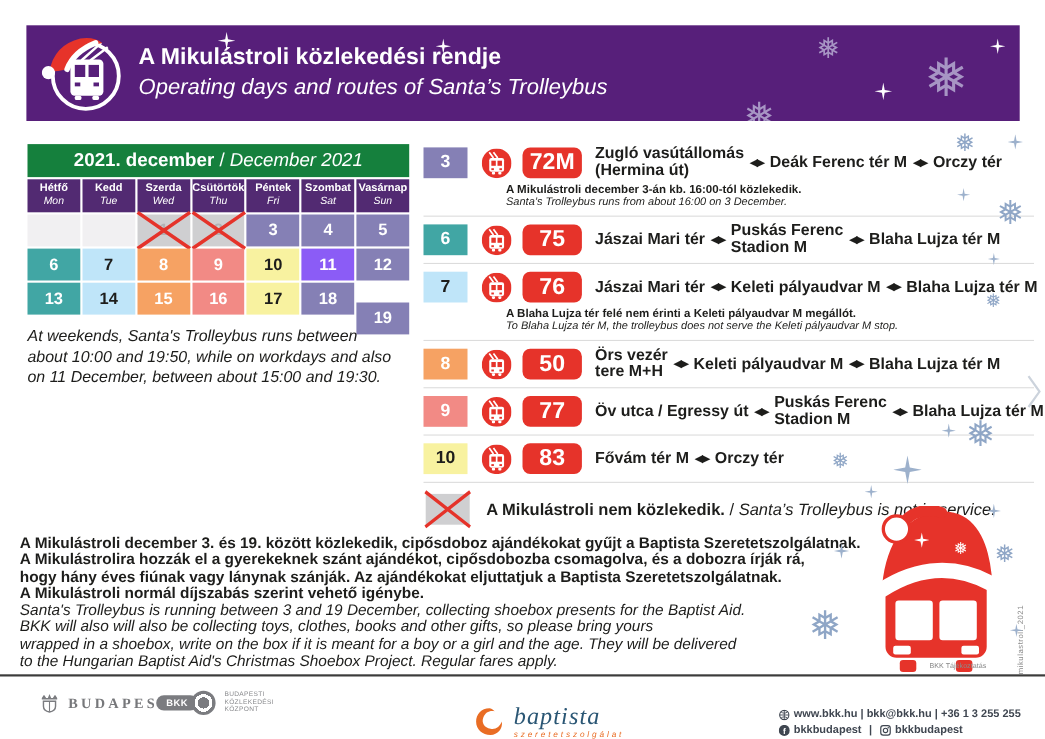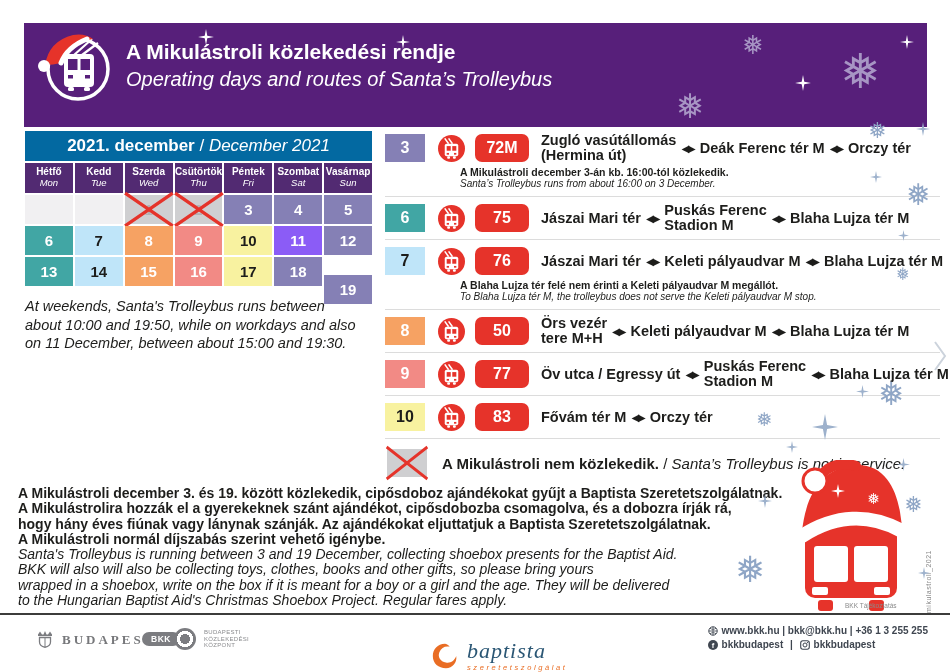--- a/index.html
+++ b/index.html
@@ -1,31 +1,31 @@
 <!DOCTYPE html>
 <html><head>
 <meta charset="utf-8">
 <style>
   html,body{margin:0;padding:0;}
   body{font-family:"Liberation Sans",sans-serif;background:#ffffff;}
   .page{position:relative;width:950px;height:672px;background:#fff;overflow:hidden;}
 
   
-  .band{position:absolute;left:24px;top:23px;width:903px;height:104px;background:#571f7a;overflow:hidden;}
+  .band{position:absolute;left:24px;top:23px;width:903px;height:87px;background:#571f7a;overflow:hidden;}
   .band-logo{position:absolute;left:14px;top:5px;}
   .band-titles{position:absolute;left:102px;top:15px;color:#fff;}
   .t-hu{font-size:21px;font-weight:bold;line-height:28px;}
   .t-en{font-size:20px;font-style:italic;line-height:27px;}
 
   
   .deco{position:absolute;font-family:"DejaVu Sans",sans-serif;line-height:1;pointer-events:none;}
 
   
   .calendar{position:absolute;left:25px;top:131px;width:347px;}
-  .cal-title{height:30px;background:#0369a1;color:#fff;font-size:17px;display:flex;align-items:center;justify-content:center;}
+  .cal-title{height:30px;background:#15803d;color:#fff;font-size:17px;display:flex;align-items:center;justify-content:center;}
   .cal-title .b{font-weight:bold;}
   .cal-title .i{font-style:italic;}
   .cal-title .sep{white-space:pre;}
   .cal-days,.cal-grid{display:grid;grid-template-columns:repeat(7,1fr);gap:2px;margin-top:2px;}
   .cal-dh{height:27px;background:#522a72;color:#fff;text-align:center;padding-top:3px;}
   .cal-dh b{display:block;font-size:10px;line-height:11px;}
   .cal-dh i{display:block;font-size:9.5px;line-height:11px;font-weight:normal;}
   .cal-cell{height:29px;display:flex;align-items:center;justify-content:center;font-weight:bold;font-size:15px;position:relative;}
   .xmark{position:absolute;left:-3px;top:-4px;width:calc(100% + 6px);height:calc(100% + 8px);overflow:visible;}
 
@@ -33,21 +33,21 @@
   .opnote{position:absolute;left:25px;top:297px;color:#1d1d1b;}
   .opnote-hu{font-weight:bold;font-size:14.5px;line-height:18.5px;white-space:pre;}
   .opnote-en{font-style:italic;font-size:14.5px;line-height:18.5px;white-space:pre;}
 
   
   .routes{position:absolute;left:385px;top:127px;width:555px;}
   .route-row{border-bottom:1px solid #dcdcdc;padding:6px 0;}
   .route-main{display:flex;align-items:center;min-height:30px;}
   .date-box{flex:0 0 40px;height:28px;display:flex;align-items:center;justify-content:center;font-weight:bold;font-size:16px;}
   .tbwrap{margin-left:13px;display:flex;flex:0 0 auto;}
-  .line-badge{margin-left:10px;min-width:46px;height:28px;background:#e6332a;color:#fff;border-radius:7px;display:flex;align-items:center;justify-content:center;font-weight:bold;font-size:16px;padding:0 4px;flex:0 0 auto;}
+  .line-badge{margin-left:10px;min-width:46px;height:28px;background:#e6332a;color:#fff;border-radius:7px;display:flex;align-items:center;justify-content:center;font-weight:bold;font-size:21px;padding:0 4px;flex:0 0 auto;}
   .path{margin-left:12px;display:flex;align-items:center;font-weight:bold;font-size:14.5px;color:#1d1d1b;white-space:nowrap;}
   .stop{line-height:15px;}
   .arr{font-size:10px;margin:0 5px;letter-spacing:-1px;font-family:"DejaVu Sans",sans-serif;}
   .route-note{margin:3px 0 0 75px;color:#1d1d1b;}
   .route-note b{display:block;font-size:10.5px;line-height:12px;}
   .route-note i{display:block;font-size:10px;line-height:12px;font-style:italic;font-weight:normal;}
   .noservice{display:flex;align-items:center;padding:10px 0 8px 2px;font-size:15px;color:#1d1d1b;}
   .ns-box{width:40px;height:28px;background:#cfcfd1;position:relative;flex:0 0 auto;}
   .ns-text{margin-left:15px;white-space:pre;}
   .ns-text .b{font-weight:bold;}
@@ -73,21 +73,21 @@
   .footer{position:absolute;left:0;top:620px;width:950px;height:52px;}
   .f-budapest{position:absolute;left:34px;top:10px;display:flex;align-items:center;gap:6px;color:#77787b;font-family:"Liberation Serif",serif;font-weight:bold;letter-spacing:3px;font-size:13px;}
   .f-bkk{position:absolute;left:142px;top:8px;display:flex;align-items:center;}
   .bkk-mark{position:relative;width:56px;height:22px;}
   .bkk-pill{position:absolute;left:0;top:4px;width:38px;height:14px;background:#7b7c80;border-radius:8px;color:#fff;font-size:8.5px;font-weight:bold;display:flex;align-items:center;justify-content:center;letter-spacing:0.5px;}
   .bkk-circle{position:absolute;left:32px;top:0;width:22px;height:22px;border-radius:50%;background:radial-gradient(circle,#7b7c80 0 33%,#ffffff 33% 52%,#7b7c80 52% 100%);}
   .bkk-lines{margin-left:6px;font-size:6px;line-height:6.5px;color:#8a8b8e;white-space:pre-line;letter-spacing:0.3px;}
   .f-baptista{position:absolute;left:430px;top:19px;display:flex;gap:7px;align-items:center;font-style:italic;}
   .bap{font-size:22px;line-height:24px;color:#2a5674;letter-spacing:1px;font-family:"Liberation Serif",serif;}
   .bap-sub{font-size:7.5px;color:#e96d24;letter-spacing:2.6px;margin-top:0px;}
-  .f-contact{position:absolute;right:22px;top:4px;color:#3f4650;font-size:10px;font-weight:bold;}
+  .f-contact{position:absolute;right:22px;top:23px;color:#3f4650;font-size:10px;font-weight:bold;}
   .c-line{display:flex;align-items:center;gap:4px;line-height:14px;white-space:pre;}
 </style>
 </head>
 <body>
 
 <div class="page">
 
   <div class="band">
     <svg class="band-logo" width="78" height="78" viewBox="0 0 78 78">
       <circle cx="40" cy="41" r="30" fill="none" stroke="#ffffff" stroke-width="3.5"></circle>

